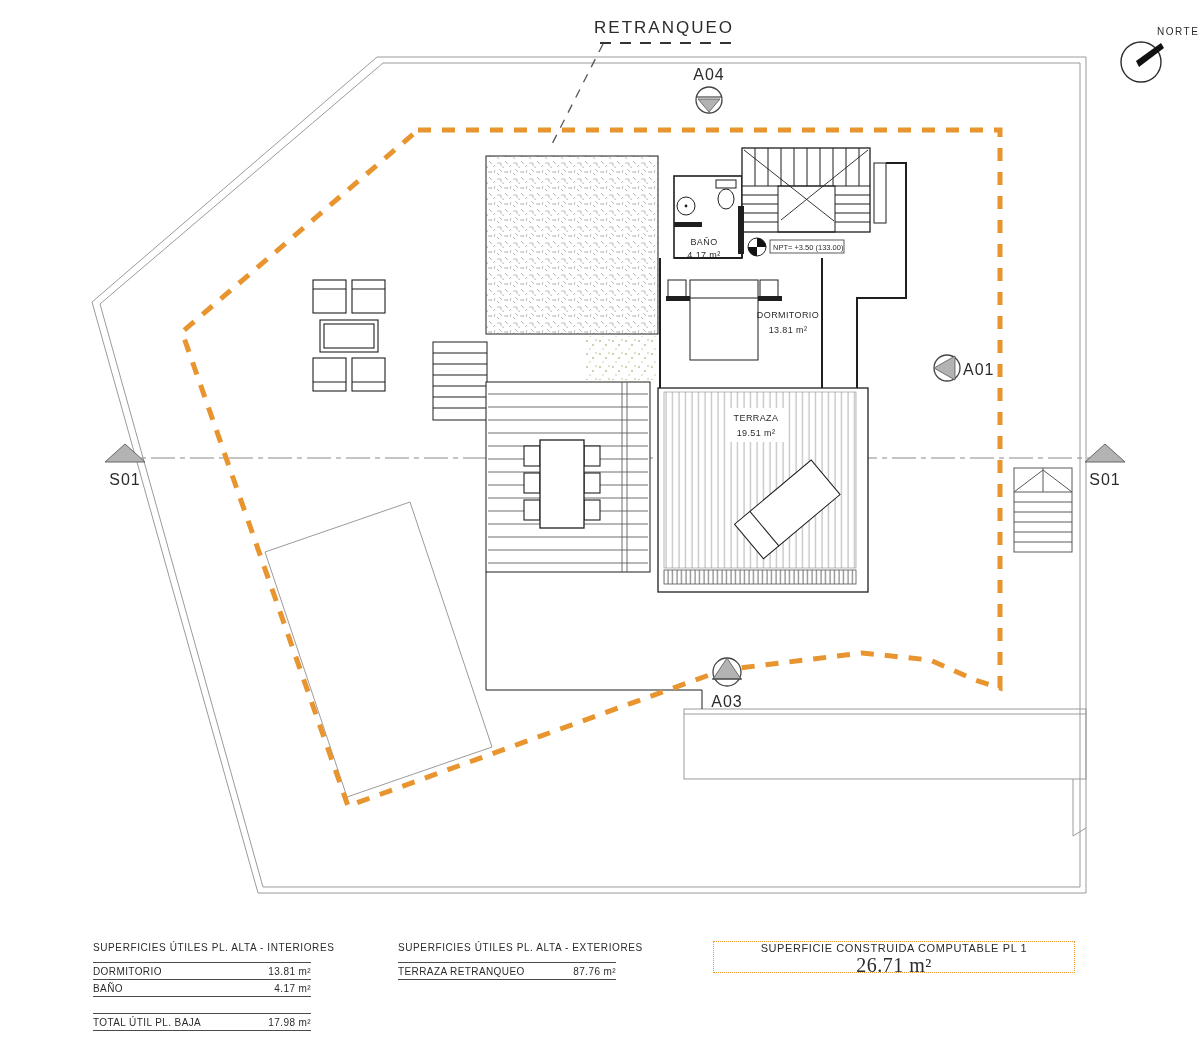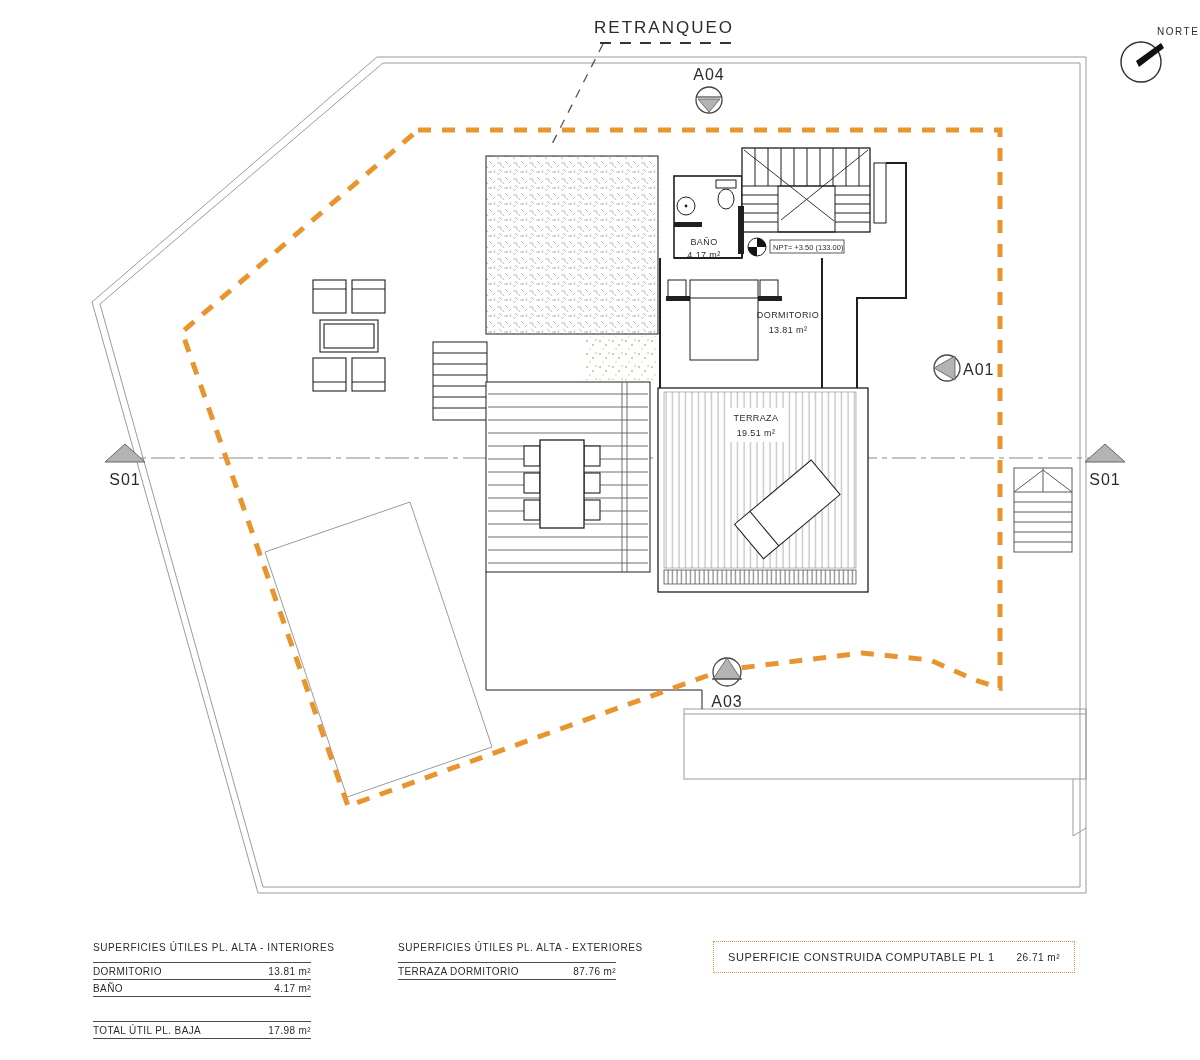--- a/index.html
+++ b/index.html
@@ -11,26 +11,26 @@
   .room-label{font-size:9px;letter-spacing:.4px;}
   .tiny-label{font-size:7.5px;}
   .retranqueo-label{font-size:17px;letter-spacing:2px;}
   .norte-label{font-size:10px;letter-spacing:1.5px;}
 
   .area-table{position:absolute;font-size:10px;letter-spacing:.4px;}
   .area-table .tbl-title{font-size:10px;letter-spacing:.6px;margin-bottom:9px;white-space:nowrap;}
   .tbl-rows{border-top:1px solid #4a4a4a;}
   .tbl-row{display:flex;justify-content:space-between;padding:3px 0 2px 0;border-bottom:1px solid #4a4a4a;}
   .tbl-total{display:flex;justify-content:space-between;padding:3px 0 2px 0;
-             border-top:1px solid #4a4a4a;border-bottom:1px solid #4a4a4a;margin-top:24px;}
+             border-top:1px solid #4a4a4a;border-bottom:1px solid #4a4a4a;margin-top:16px;}
   .computable-box{position:absolute;left:713px;top:941px;width:362px;height:32px;
                   border:1.5px dotted #E8952F;display:flex;align-items:center;
-                  justify-content:space-between;padding:0 14px;box-sizing:border-box;}
+                  justify-content:space-between;padding:0 14px;box-sizing:border-box;flex-direction:column;}
   .computable-box .cb-label{font-size:11px;letter-spacing:.6px;}
-  .computable-box .cb-value{font-size:10px;letter-spacing:.5px;}
+  .computable-box .cb-value{font-size:20px;letter-spacing:.5px;font-family:Liberation Serif, serif;}
 </style>
 </head>
 <body>
 
 <svg id="plan-svg" width="1200" height="1060" viewBox="0 0 1200 1060">
   <defs>
     <pattern id="gravel" width="16" height="16" patternUnits="userSpaceOnUse">
       <g stroke="#bdbdbd" stroke-width="1" fill="none">
         <path d="M1,3 h4 v3"></path>
           <path d="M9,1 l3,3"></path>
@@ -290,21 +290,21 @@
   <div class="tbl-total">
     <span>TOTAL ÚTIL PL. BAJA</span>
     <span>17.98 m²</span>
   </div>
 </div>
 
 <div class="area-table" style="left:398px;top:942px;width:218px;">
   <div class="tbl-title">SUPERFICIES ÚTILES PL. ALTA - EXTERIORES</div>
   <div class="tbl-rows">
     <div class="tbl-row">
-      <span>TERRAZA DORMITORIO</span>
+      <span>TERRAZA RETRANQUEO</span>
       <span>87.76 m²</span>
     </div>
   </div>
 </div>
 
 <div class="computable-box">
   <span class="cb-label">SUPERFICIE CONSTRUIDA COMPUTABLE PL 1</span>
   <span class="cb-value">26.71 m²</span>
 </div>
 

